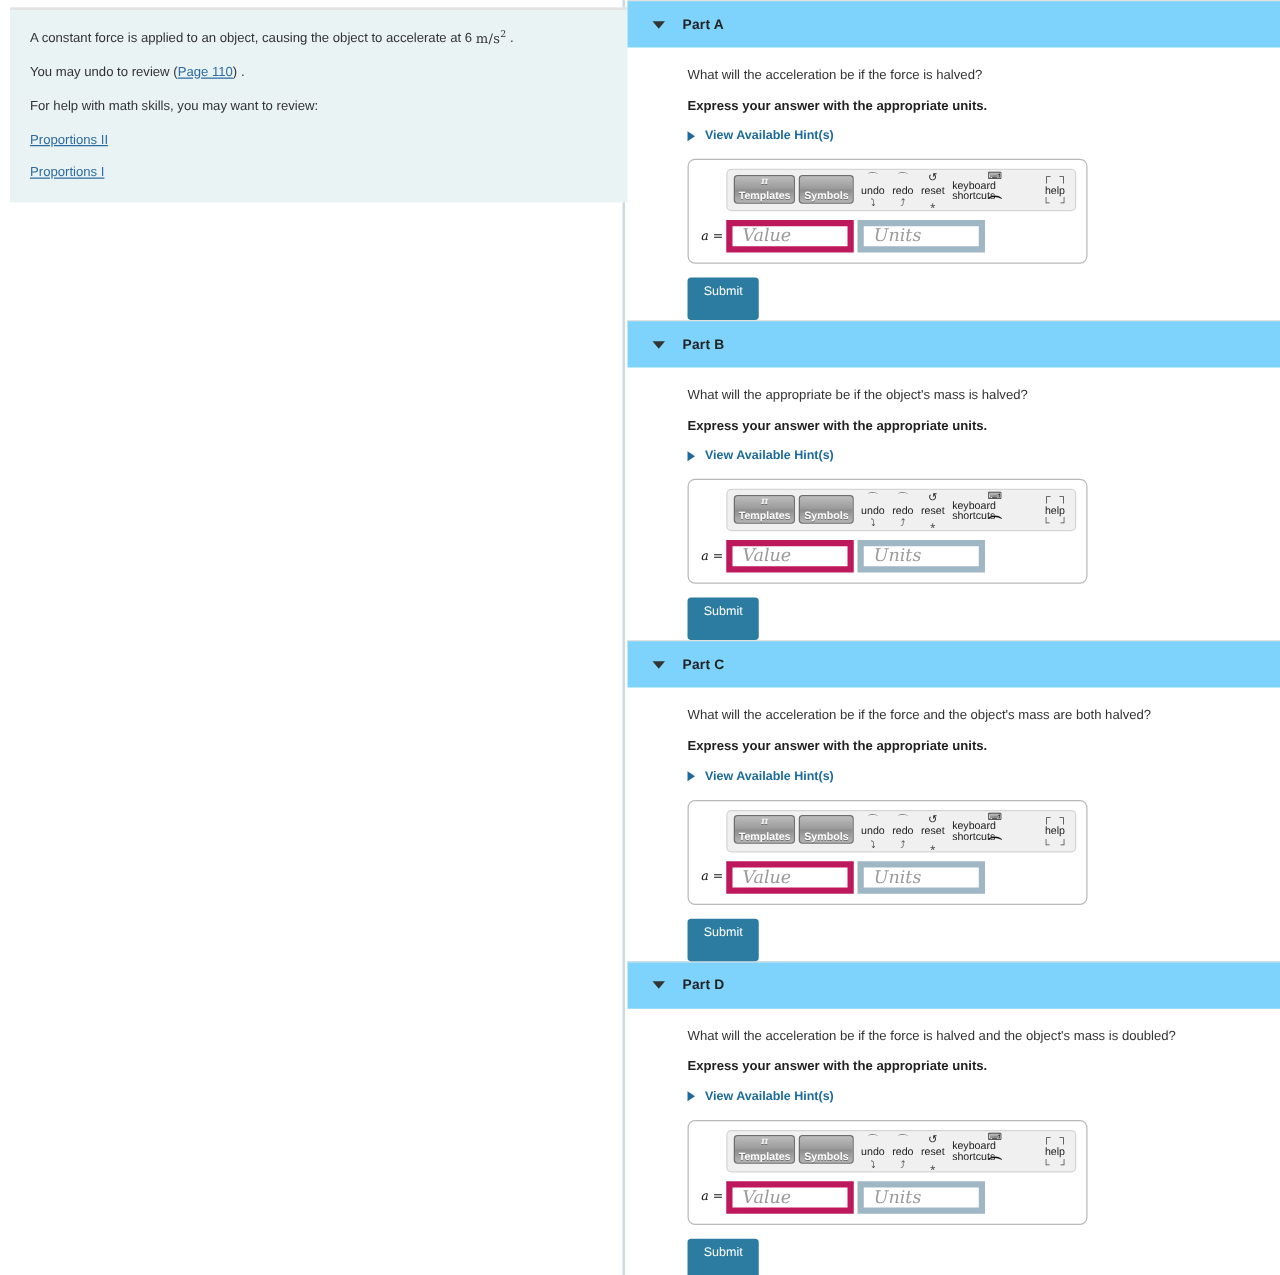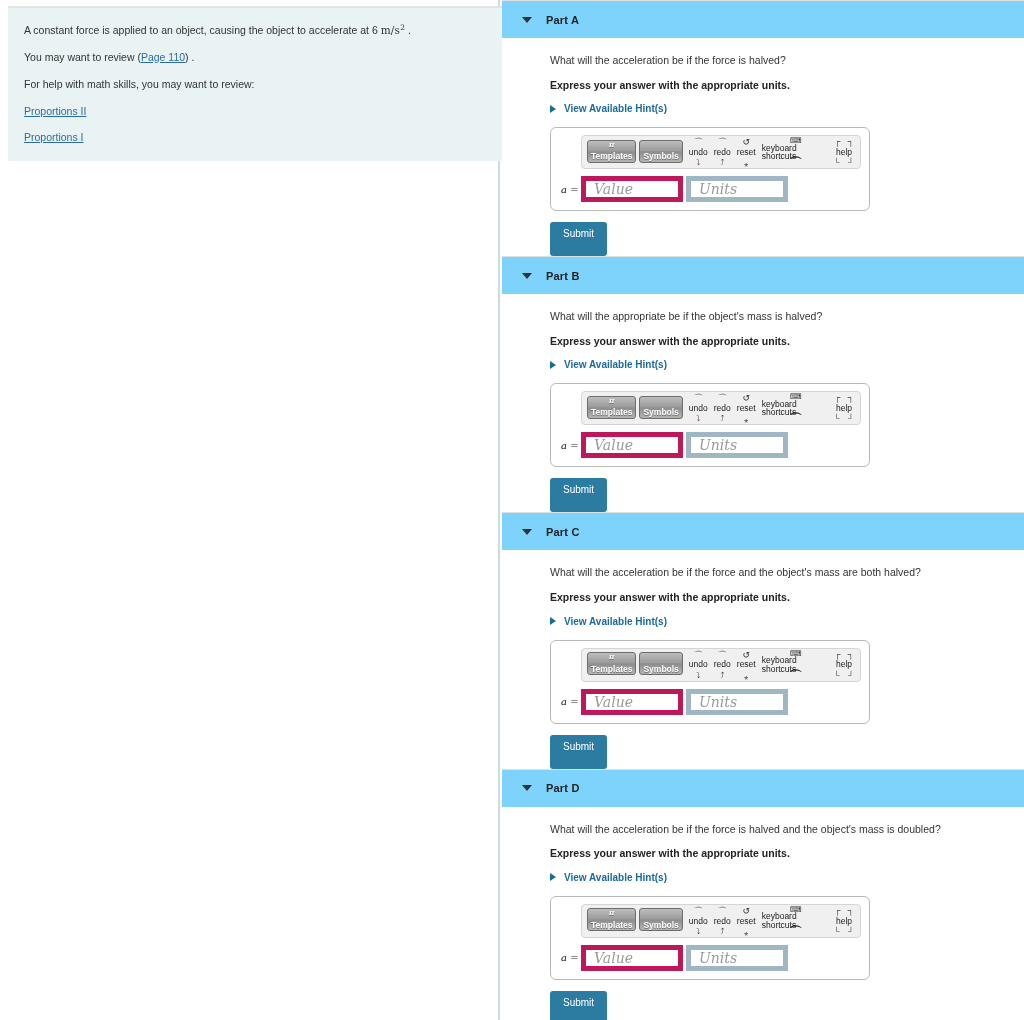--- a/index.html
+++ b/index.html
@@ -301,21 +301,21 @@
 </head>
 <body>
 
 <div id="page">
 
   <div id="left-pane">
     <div class="problem-card">
 
       <p><span>A constant force is applied to an object, causing the object to accelerate at 6 </span><span class="mathy"><span>m</span>/<span>s</span><sup>2</sup></span><span> .</span></p>
 
-      <p><span>You may want to review (</span><a class="lnk">Page 110</a><span>) .</span></p>
+      <p><span>You may undo to review (</span><a class="lnk">Page 110</a><span>) .</span></p>
 
       <p>For help with math skills, you may want to review:</p>
 
       <a class="skill-link">Proportions II</a>
       <a class="skill-link">Proportions I</a>
     </div>
   </div>
 
   <div id="right-pane">
 

